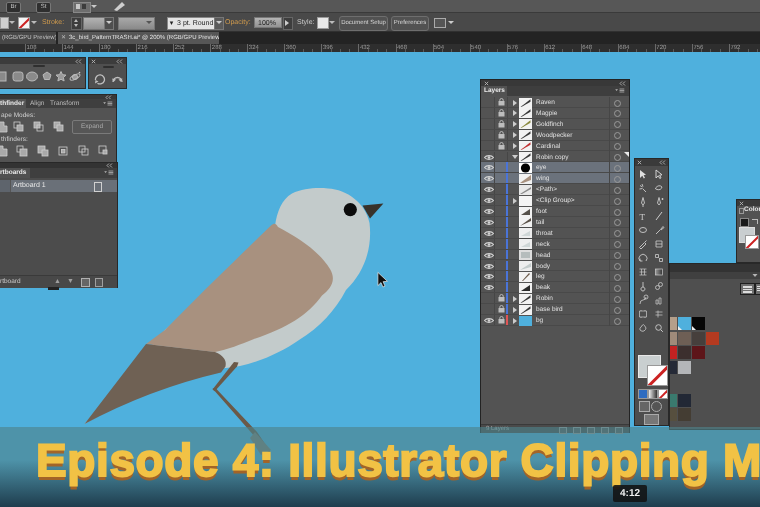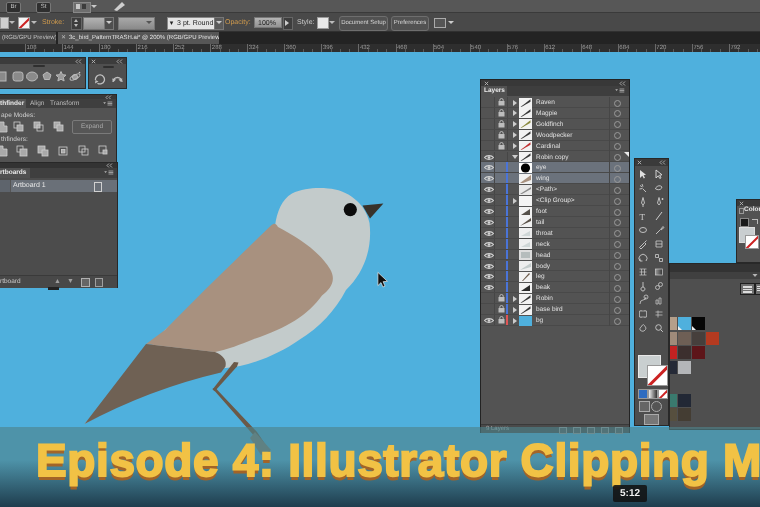--- a/index.html
+++ b/index.html
@@ -922,12 +922,12 @@
     <div class="abs" style="left:7.5px;top:129.8px;width:13px;height:13px;background:#222835;"></div>
     <div class="abs" style="left:-6.5px;top:144.3px;width:13px;height:13px;background:#564f3e;"></div>
     <div class="abs" style="left:7.5px;top:144.3px;width:13px;height:13px;background:#443d33;"></div>
     <div class="abs" style="left:7.5px;top:62px;width:0;height:0;border-right:4px solid transparent;border-bottom:4px solid #f0f0f0;"></div>
     <div class="abs" style="left:21.5px;top:62px;width:0;height:0;border-right:4px solid transparent;border-bottom:4px solid #f0f0f0;"></div>
   </div>
 
 <div class="abs" style="left:0;top:427px;width:760px;height:80px;background:rgba(78,130,138,0.63);"></div>
 <div class="abs" style="left:0;top:460px;width:760px;height:47px;background:linear-gradient(rgba(8,20,34,0),rgba(8,20,34,0.68));"></div>
 <div class="abs" id="bantext" style="left:36px;top:432.5px;width:900px;color:#f2c245;font-size:46px;font-weight:bold;letter-spacing:0.62px;white-space:nowrap;text-shadow:0 3.5px 0 rgba(168,98,34,0.95);-webkit-text-stroke:1.9px #f2c245;">Episode 4: Illustrator Clipping M</div>
-<div class="abs" style="left:613px;top:485px;width:34px;height:17px;background:rgba(18,18,18,0.88);border-radius:2px;color:#f0f0f0;font-size:10px;font-weight:bold;line-height:17px;text-align:center;">5:12</div>
+<div class="abs" style="left:613px;top:485px;width:34px;height:17px;background:rgba(18,18,18,0.88);border-radius:2px;color:#f0f0f0;font-size:10px;font-weight:bold;line-height:17px;text-align:center;">4:12</div>
 </body></html>

